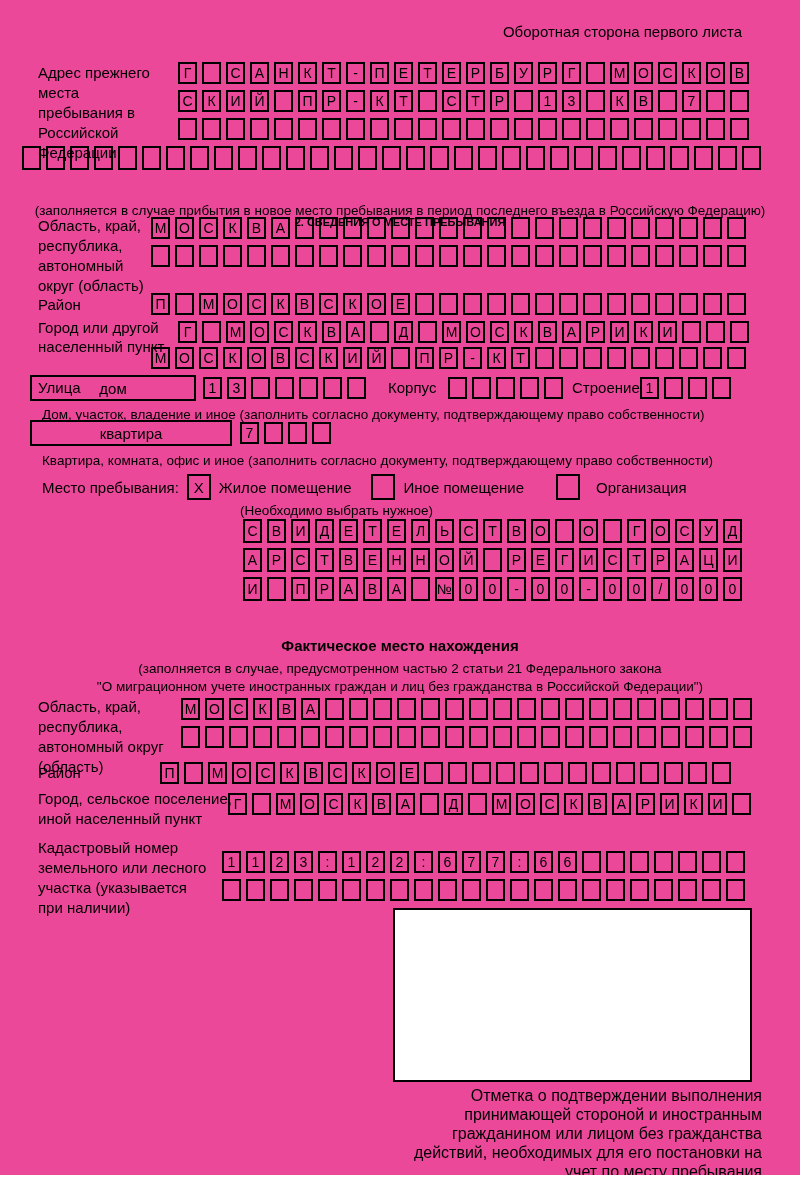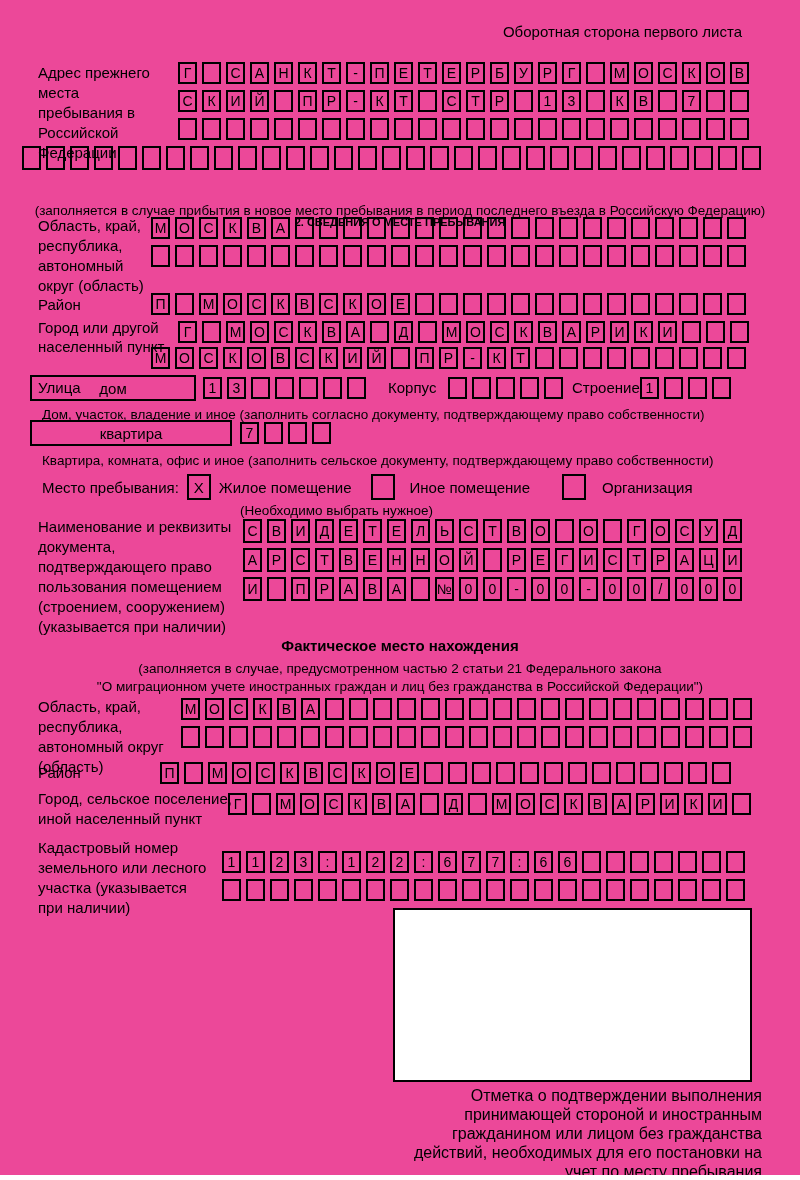--- a/index.html
+++ b/index.html
@@ -314,34 +314,33 @@
     </div>
   <div class="abs cap" style="top:406px;left:42px;">Дом, участок, владение и иное (заполнить согласно документу, подтверждающему право собственности)</div>
 
   <div class="namebox" style="left:30px;top:420px;width:202px;">квартира</div>
   <div class="cells" style="left:240px;top:422px;">
       <span class="cell">7</span>
       <span class="cell"></span>
       <span class="cell"></span>
       <span class="cell"></span>
     </div>
-  <div class="abs cap" style="top:452px;left:42px;">Квартира, комната, офис и иное (заполнить сельское документу, подтверждающему право собственности)</div>
+  <div class="abs cap" style="top:452px;left:42px;">Квартира, комната, офис и иное (заполнить согласно документу, подтверждающему право собственности)</div>
 
   <div class="abs stayrow" style="top:474px;left:42px;">
     <span>Место пребывания:</span>
     <span class="cb" style="margin-left:8px;">X</span>
     <span style="margin-left:8px;">Жилое помещение</span>
     <span class="cb" style="margin-left:20px;"></span>
-    <span style="margin-left:14px;">Иное помещение</span>
+    <span style="margin-left:8px;">Иное помещение</span>
     <span class="cb" style="margin-left:32px;"></span>
     <span style="margin-left:16px;">Организация</span>
   </div>
   <div class="abs cap" style="top:502px;left:240px;">(Необходимо выбрать нужное)</div>
 
-  <div class="abs lbl" style="top:517px;left:38px;width:196px;">Наименование и реквизиты документа, подтверждающего право пользования помещением (строением, сооружением) (указывается при наличии)</div>
   <div class="cells tall" style="left:243px;top:519px;">
       <span class="cell">С</span>
       <span class="cell">В</span>
       <span class="cell">И</span>
       <span class="cell">Д</span>
       <span class="cell">Е</span>
       <span class="cell">Т</span>
       <span class="cell">Е</span>
       <span class="cell">Л</span>
       <span class="cell">Ь</span>

